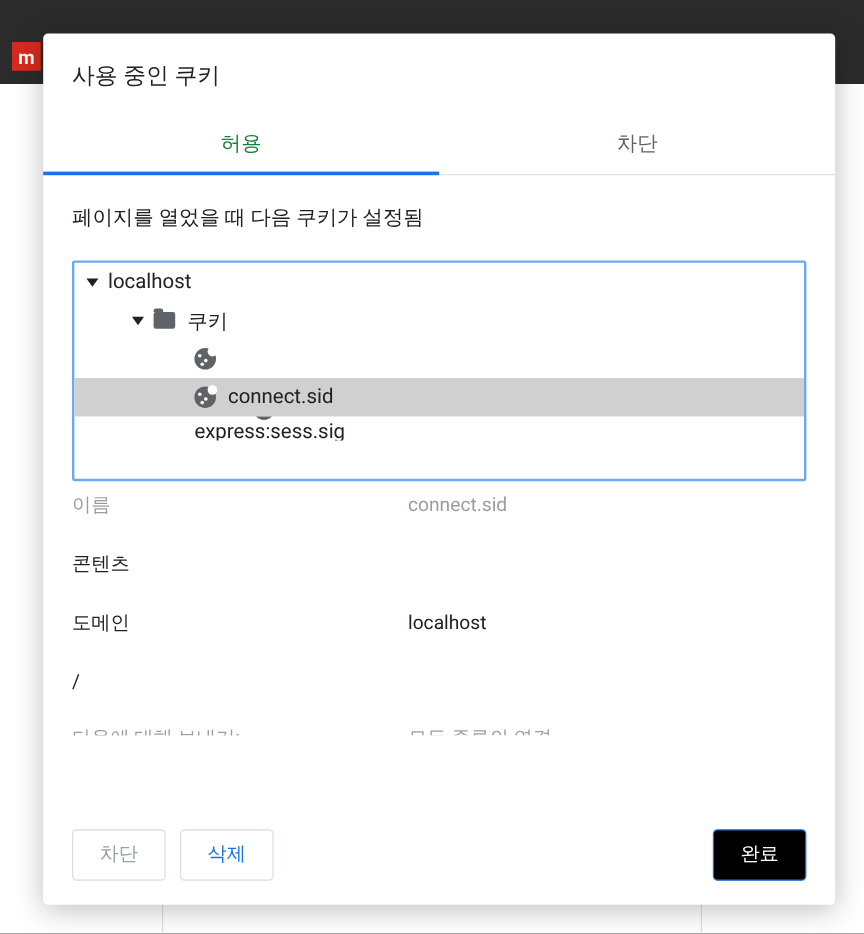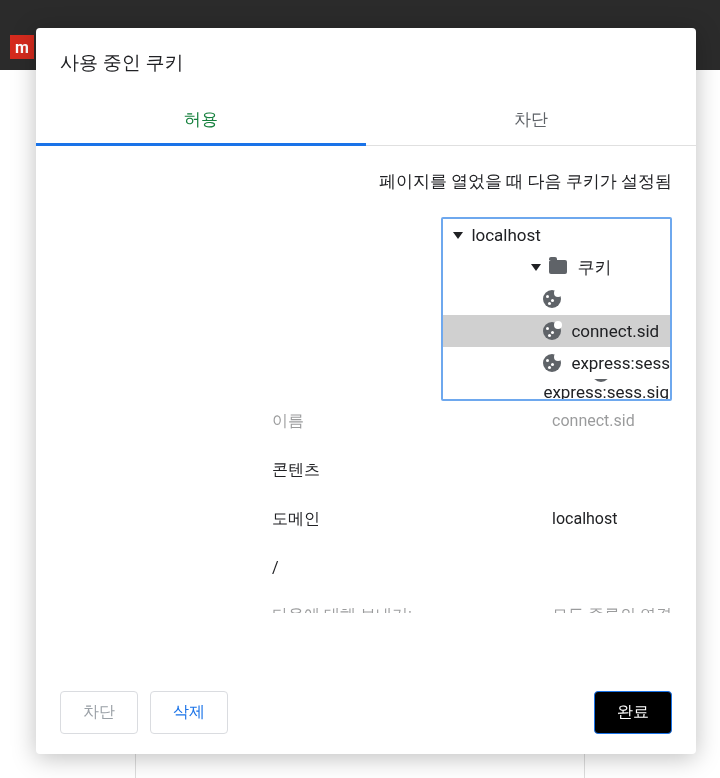--- a/index.html
+++ b/index.html
@@ -88,21 +88,20 @@
       bottom: -1px;
       height: 3px;
       background: #1a73e8;
     }
     .dialog-body {
       padding: 24px 24px 0 24px;
       flex: 1;
       display: flex;
       flex-direction: column;
       overflow: hidden;
-      align-items: flex-end;
     }
     .description {
       font-size: 17px;
       color: #202124;
       margin-bottom: 24px;
     }
     .tree-box {
       border: 2px solid #6ea8ee;
       border-radius: 2px;
       height: 184px;
@@ -127,21 +126,21 @@
     .tree-row.partial .tree-content {
       position: relative;
       top: -6px;
       flex-direction: column;
     }
     .tree-content {
       display: flex;
       align-items: center;
     }
     .indent-1 { padding-left: 10px; }
-    .indent-2 { padding-left: 48px; margin-left: 40px; }
+    .indent-2 { padding-left: 48px; }
     .indent-3 { padding-left: 100px; }
     .disclosure {
       width: 0;
       height: 0;
       border-left: 5px solid transparent;
       border-right: 5px solid transparent;
       border-top: 7px solid #202124;
       margin-right: 8px;
     }
     .folder-icon {
@@ -294,26 +293,20 @@
           <span class="cookie-icon"></span>
           <span></span>
         </div>
       </div>
       <div class="tree-row indent-3 selected">
         <div class="tree-content">
           <span class="cookie-icon"></span>
           <span>connect.sid</span>
         </div>
       </div>
-      <div class="tree-row indent-3">
-        <div class="tree-content">
-          <span class="cookie-icon"></span>
-          <span>express:sess</span>
-        </div>
-      </div>
       <div class="tree-row indent-3 partial">
         <div class="tree-content">
           <span class="cookie-icon"></span>
           <span>express:sess.sig</span>
         </div>
       </div>
     </div>
 
     <div class="details">
       <div class="detail-row cutoff-top">

